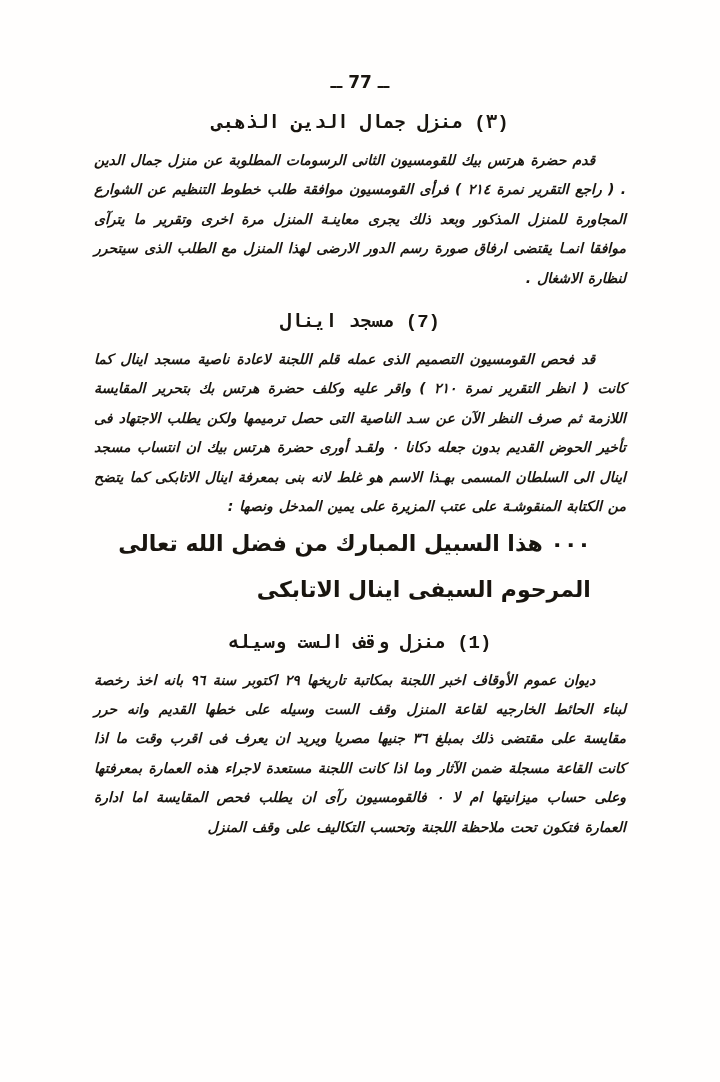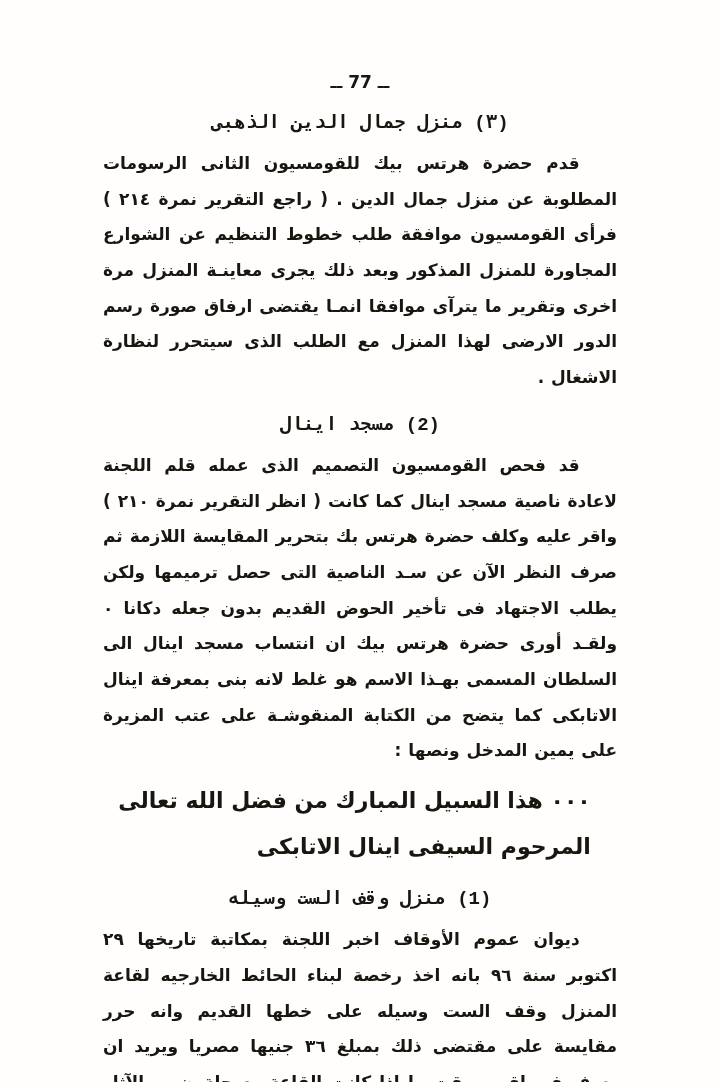--- a/index.html
+++ b/index.html
@@ -28,27 +28,28 @@
     margin: 0 0 18px 0;
   }
   .section-heading {
     text-align: center;
     font-size: 19px;
     font-weight: 700;
     margin: 16px 0 12px 0;
     font-family: Liberation Mono, monospace;
   }
   .body-text {
-    font-size: 17px;
+    font-size: 14px;
     font-weight: 700;
     line-height: 2.1;
     text-align: justify;
     text-indent: 2.2em;
-    margin: 9px;
+    margin: 0;
     word-spacing: 1px;
+    font-style: italic;
   }
   .quote-line {
     font-size: 22px;
     font-weight: 700;
     line-height: 2.1;
     margin: 0;
     padding-right: 1.6em;
     text-align: right;
   }
 </style>
@@ -58,21 +59,21 @@
 <div class="page">
 
   <div class="page-number">ــ 77 ــ</div>
 
   <section>
     <h2 class="section-heading">(٣) منزل جمال الدين الذهبى</h2>
     <p class="body-text">قدم حضرة هرتس بيك للقومسيون الثانى الرسومات المطلوبة عن منزل جمال الدين . ( راجع التقرير نمرة ٢١٤ ) فرأى القومسيون موافقة طلب خطوط التنظيم عن الشوارع المجاورة للمنزل المذكور وبعد ذلك يجرى معاينـة المنزل مرة اخرى وتقرير ما يترآى موافقا انمـا يقتضى ارفاق صورة رسم الدور الارضى لهذا المنزل مع الطلب الذى سيتحرر لنظارة الاشغال .</p>
   </section>
 
   <section>
-    <h2 class="section-heading">(2) مسجد اينال</h2>
+    <h2 class="section-heading">(7) مسجد اينال</h2>
     <p class="body-text">قد فحص القومسيون التصميم الذى عمله قلم اللجنة لاعادة ناصية مسجد اينال كما كانت ( انظر التقرير نمرة ٢١٠ ) واقر عليه وكلف حضرة هرتس بك بتحرير المقايسة اللازمة ثم صرف النظر الآن عن سـد الناصية التى حصل ترميمها ولكن يطلب الاجتهاد فى تأخير الحوض القديم بدون جعله دكانا ٠ ولقـد أورى حضرة هرتس بيك ان انتساب مسجد اينال الى السلطان المسمى بهـذا الاسم هو غلط لانه بنى بمعرفة اينال الاتابكى كما يتضح من الكتابة المنقوشـة على عتب المزيرة على يمين المدخل ونصها :</p>
     <p class="quote-line">٠٠٠ هذا السبيل المبارك من فضل الله تعالى المرحوم السيفى اينال الاتابكى</p>
   </section>
 
   <section>
     <h2 class="section-heading">(1) منزل وقف الست وسيله</h2>
     <p class="body-text">ديوان عموم الأوقاف اخبر اللجنة بمكاتبة تاريخها ٢٩ اكتوبر سنة ٩٦ بانه اخذ رخصة لبناء الحائط الخارجيه لقاعة المنزل وقف الست وسيله على خطها القديم وانه حرر مقايسة على مقتضى ذلك بمبلغ ٣٦ جنيها مصريا ويريد ان يعرف فى اقرب وقت ما اذا كانت القاعة مسجلة ضمن الآثار وما اذا كانت اللجنة مستعدة لاجراء هذه العمارة بمعرفتها وعلى حساب ميزانيتها ام لا ٠ فالقومسيون رآى ان يطلب فحص المقايسة اما ادارة العمارة فتكون تحت ملاحظة اللجنة وتحسب التكاليف على وقف المنزل</p>
   </section>
 
 </div>

